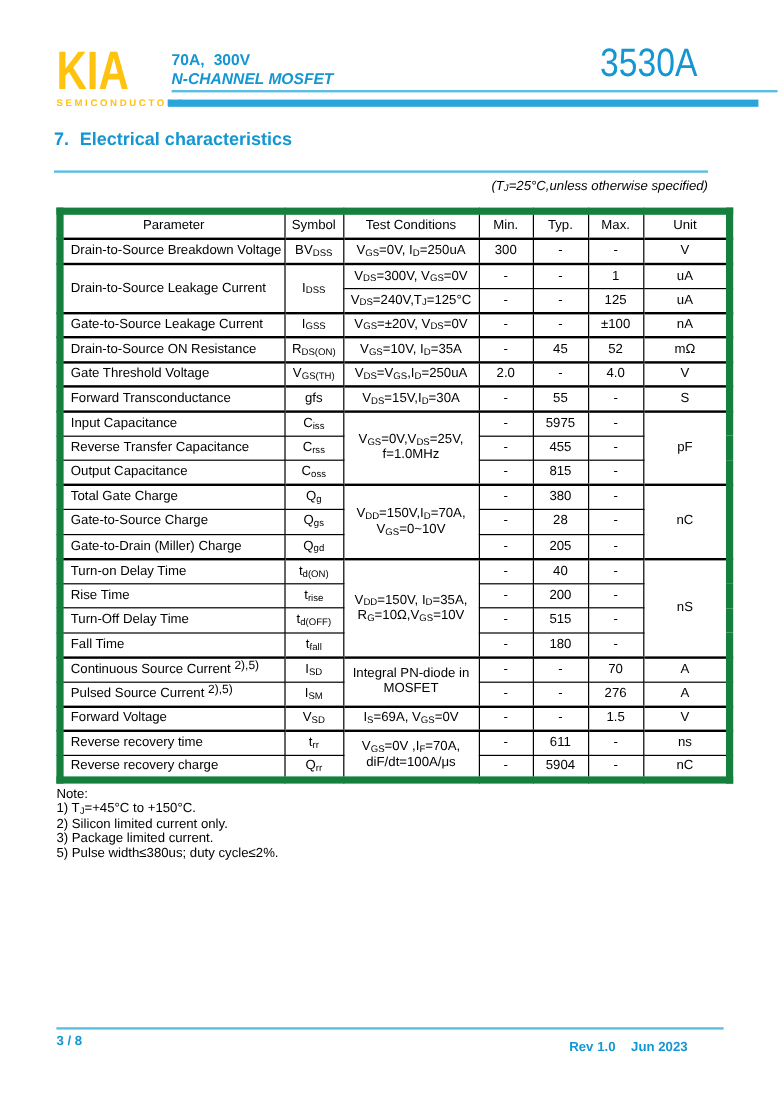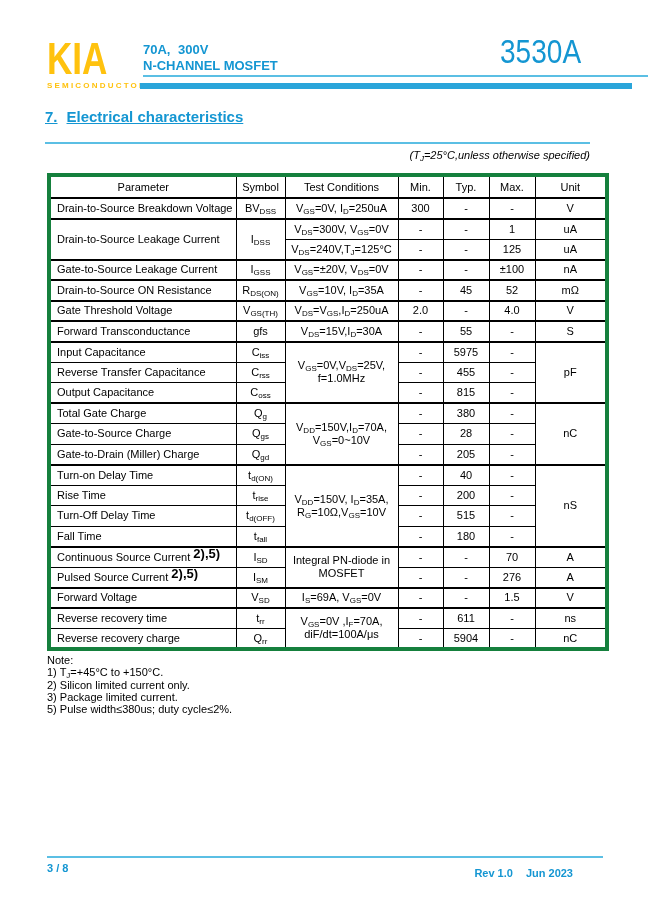--- a/index.html
+++ b/index.html
@@ -18,52 +18,52 @@
     transform:scaleX(0.78); transform-origin:left top;
   }
   .logo-sub {
     left:47px; top:81px; font-size:8px; font-weight:bold;
     color:#FFC20E; letter-spacing:2.2px;
   }
   .subtitle {
     left:143px; top:42px; font-size:13px; font-weight:bold; line-height:16px;
     color:#1496D2; word-spacing:4px;
   }
-  .subtitle .line2 { word-spacing:normal; }
+  .subtitle .line2 { word-spacing:normal;font-style:italic; }
   .part-number {
     left:500px; top:33px; font-size:33px; font-weight:400; color:#1496D2;
     transform:scaleX(0.85); transform-origin:left top;
   }
   .rule-thin  { left:143px; top:75px; width:505px; height:2px; background:#5BBFE4; }
   .rule-thick { left:140px; top:83px; width:492px; height:6px; background:#2AA5DA; }
 
   
-  .section-heading { left:45px; top:108px; font-size:15px; font-weight:bold; color:#1496D2;text-decoration:underline; }
+  .section-heading { left:45px; top:108px; font-size:15px; font-weight:bold; color:#1496D2; }
   .section-heading .num { margin-right:9px; }
   .section-underline { left:45px; top:142px; width:545px; height:2px; background:#5BBFE4; }
   .condition-note { top:149px; right:59px; font-size:11px; color:#000;font-style:italic; }
 
   
   .content { left:47px; top:173px; width:560px; }
   table.spec {
     border-collapse:collapse; table-layout:fixed; width:558px;
     font-size:11px; color:#000;
   }
-  table.spec { border:4px solid #15803d; }
+  table.spec { border:6px solid #15803d; }
   table.spec th, table.spec td {
     border:1px solid #000; text-align:center; vertical-align:middle;
     line-height:13px; overflow:hidden; padding:0 1px;
   }
   table.spec thead tr { height:23px; }
   table.spec thead th { font-weight:normal; border-bottom:2px solid #000; }
   table.spec tbody tr { height:20.5px; }
   table.spec tr.g > td { border-top:2px solid #000; }
   table.spec td.pl { text-align:left; padding-left:6px; }
   sub { font-size:8px; vertical-align:-1.5px; line-height:0; }
-  sup { font-size:13px; vertical-align:3.5px; line-height:0;font-weight:bold; }
+  sup { font-size:10px; vertical-align:3.5px; line-height:0; }
 
   .notes { margin-top:3px; font-size:11px; line-height:12.3px; color:#000; }
 
   
   .footer-rule { left:47px; top:856px; width:556px; height:2px; background:#5BBFE4; }
   .footer-row { left:47px; top:862px; width:556px; height:14px; font-size:11px; font-weight:bold; color:#1496D2; }
   .page-number { position:absolute; left:0; right:0; text-align:left; }
   .revision { position:absolute; right:30px; top:5px; }
   .revision .date { margin-left:13px; }
 </style>

